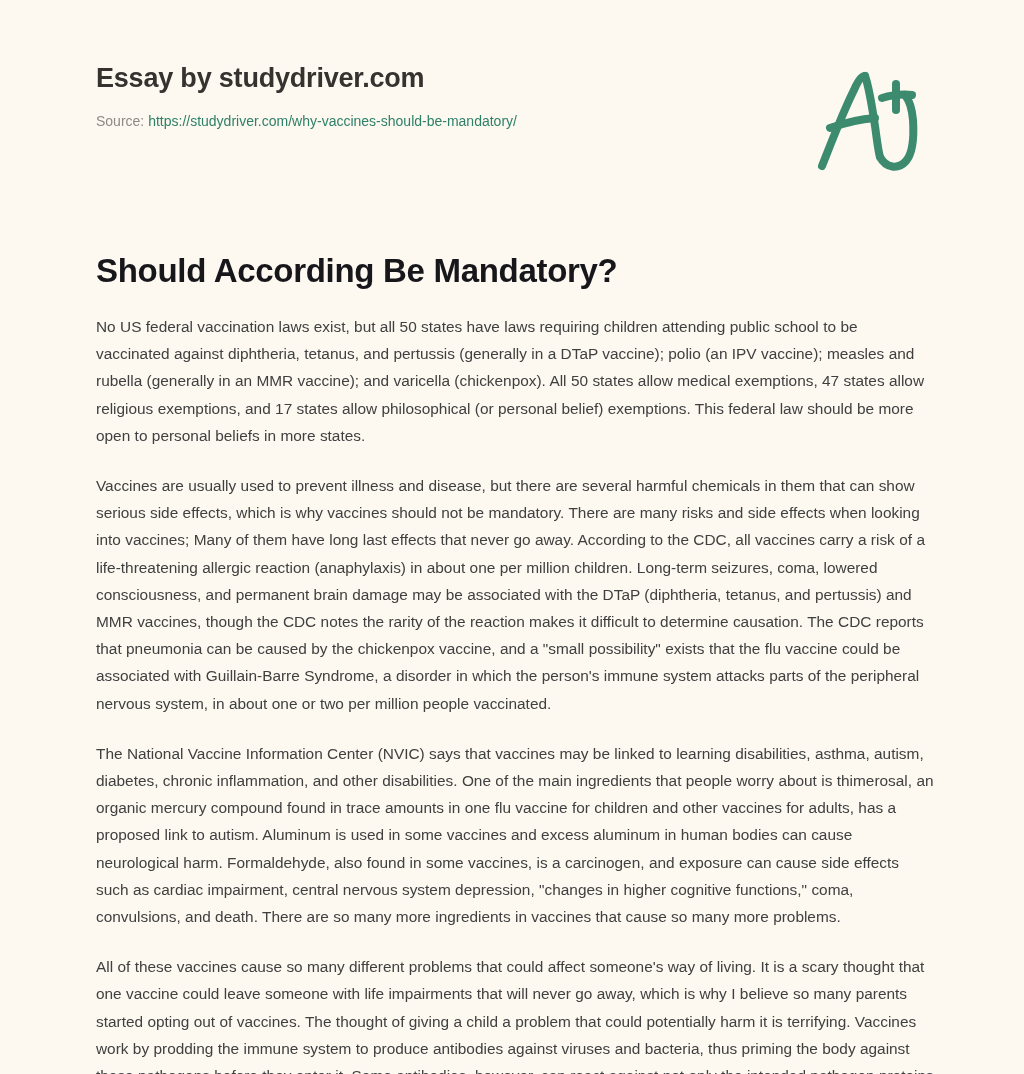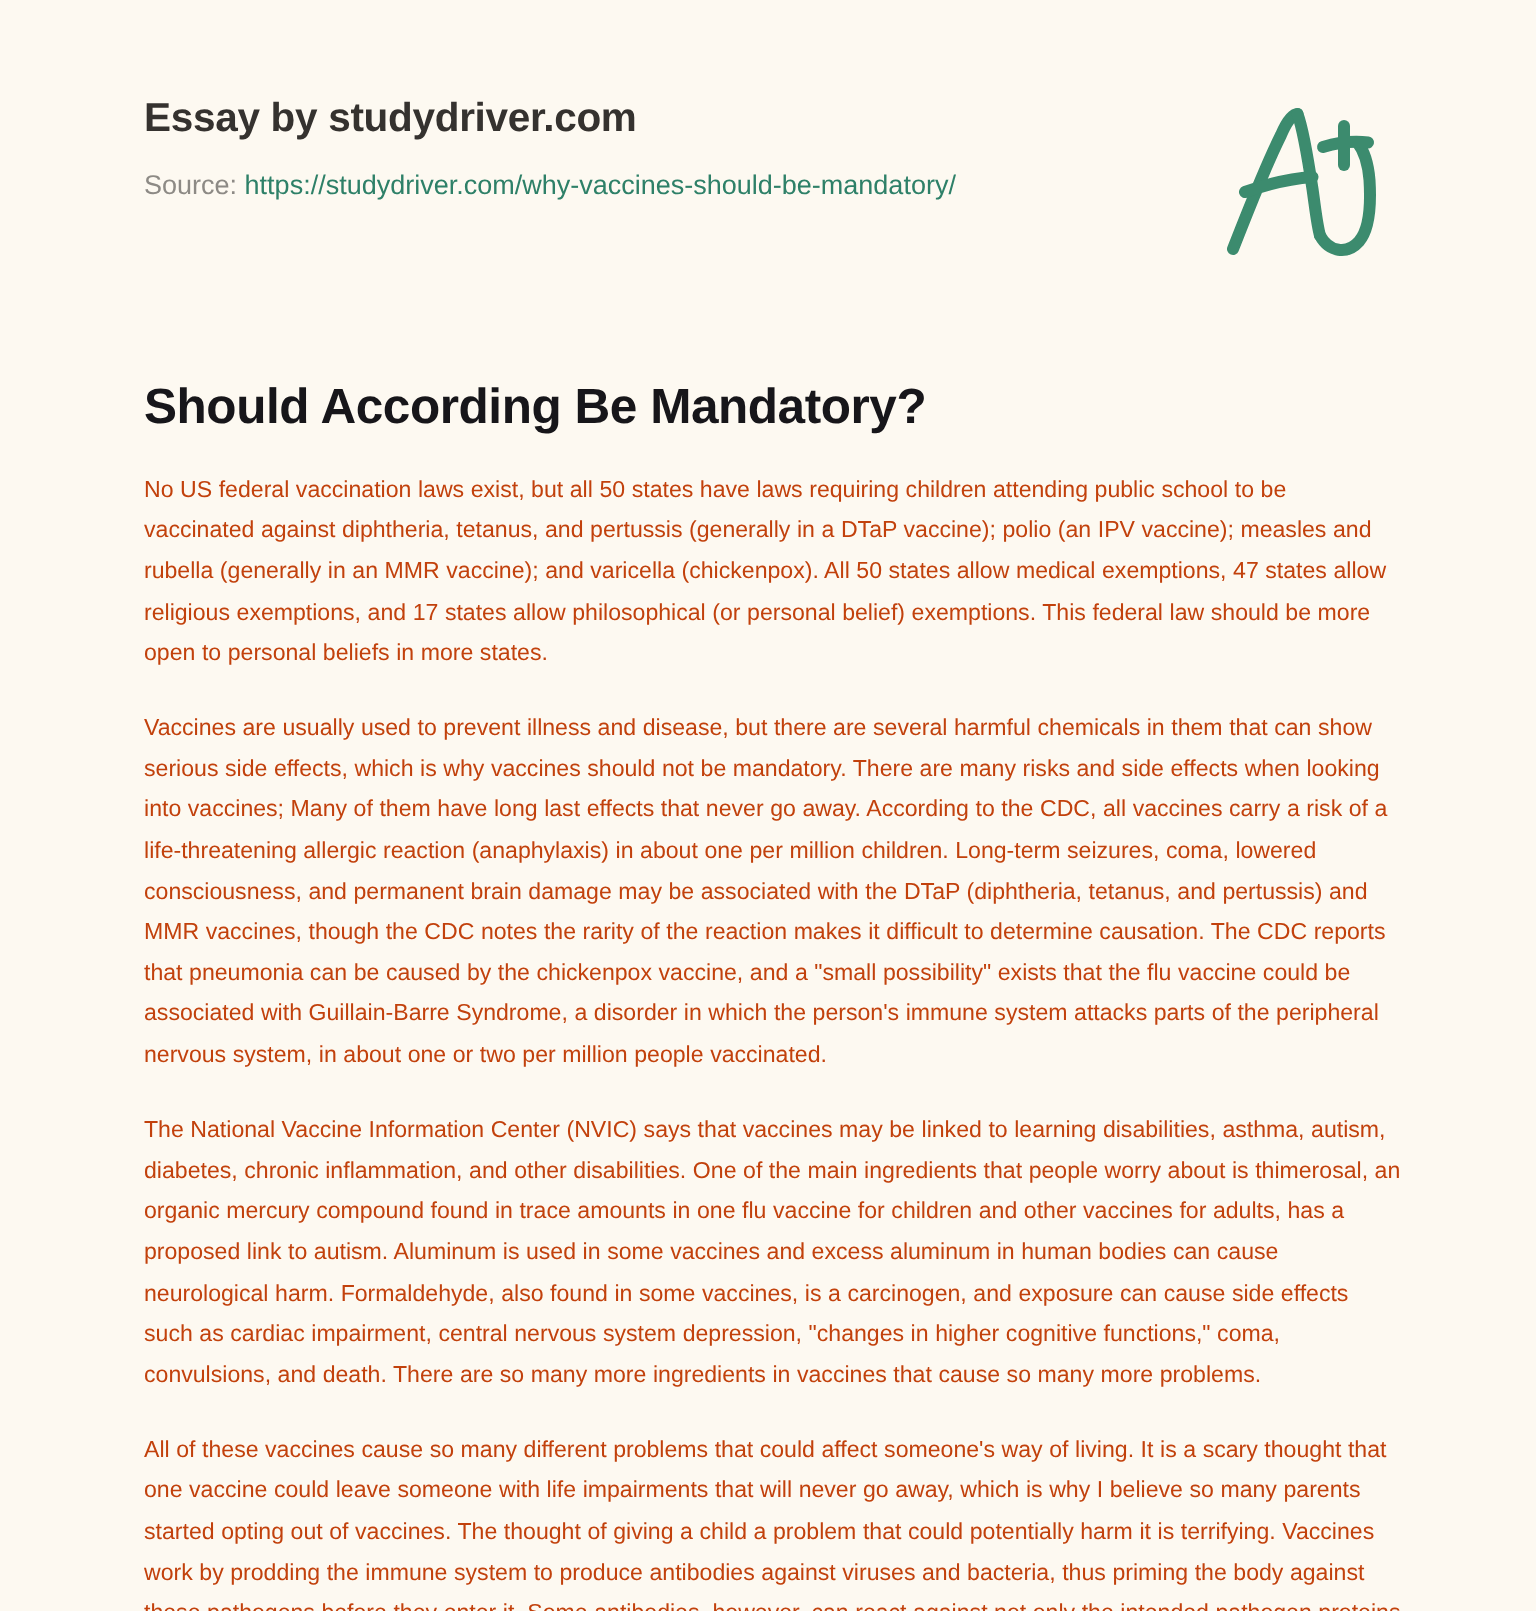--- a/index.html
+++ b/index.html
@@ -37,21 +37,21 @@
     font-size: 27px;
     font-weight: bold;
     color: #35322f;
     letter-spacing: -0.2px;
     line-height: 1.2;
     margin: 0;
   }
 
   .source-line {
     margin-top: 18px;
-    font-size: 18px;
+    font-size: 14px;
     line-height: 1.3;
     color: #8d8a85;
     white-space: nowrap;
   }
 
   .source-label {
     color: #8d8a85;
   }
 
   .source-url {
@@ -91,21 +91,21 @@
     position: absolute;
     left: 96px;
     top: 313px;
     width: 838px;
   }
 
   .body-copy p {
     margin: 0 0 23px 0;
     font-size: 15.4px;
     line-height: 27.2px;
-    color: #c2410c;
+    color: #404040;
     text-align: left;
     word-spacing: 0.1px;
   }
 
   .body-copy p:last-child {
     margin-bottom: 0;
   }
 </style>
 </head>
 <body>

